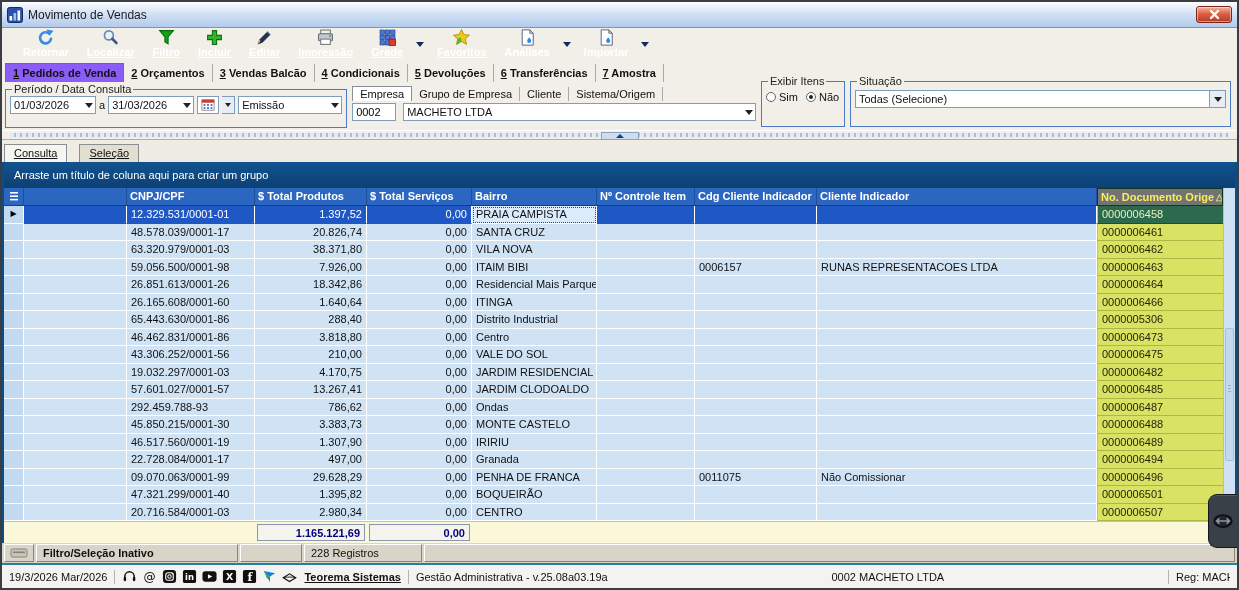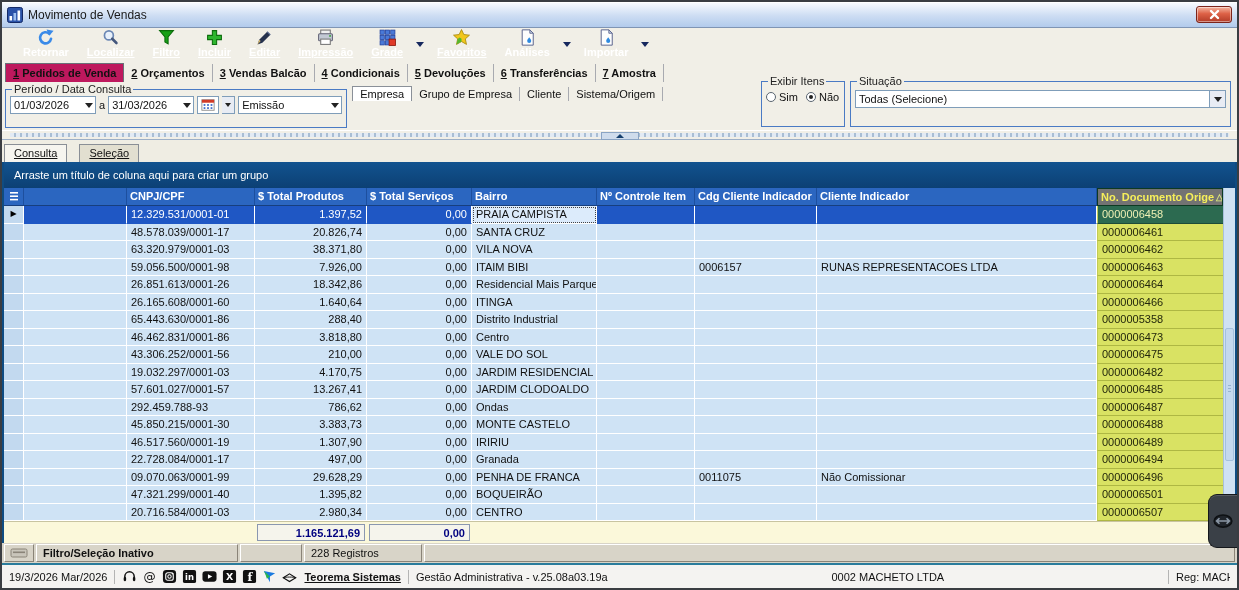--- a/index.html
+++ b/index.html
@@ -27,21 +27,21 @@
   .tb-btn .tlabel{line-height:12px;white-space:nowrap;}
   .tb-btn.ul .tlabel{text-decoration:underline;}
   .tb-caret{width:16px;display:flex;align-items:center;justify-content:center;cursor:pointer;}
   .tb-caret i{width:0;height:0;border-left:4px solid transparent;border-right:4px solid transparent;border-top:5px solid #16285e;}
   
   .upper{flex:0 0 70px;display:flex;background:#f1efe7;}
   .uz-left{width:757px;flex:0 0 757px;display:flex;flex-direction:column;}
   .main-tabs{height:22px;display:flex;align-items:flex-end;padding-left:3px;}
   .mtab{padding:3px 7px;font-weight:bold;white-space:nowrap;border-right:1px solid #a8aab0;cursor:pointer;}
   .mtab .num{text-decoration:underline;}
-  .mtab.active{background:#be185d;border:1px solid #6a7078;border-bottom:none;border-right:1px solid #6a7078;}
+  .mtab.active{background:#8b5cf6;border:1px solid #6a7078;border-bottom:none;border-right:1px solid #6a7078;}
   .filter-row{height:48px;display:flex;gap:5px;padding:1px 3px 2px;}
   fieldset{border:1px solid #4a7ac4;padding:1px 4px 3px;margin:0;}
   legend{font-size:11px;padding:0 2px;margin-left:2px;color:#222;}
   .fs-doc{width:86px;flex:0 0 86px;}
   .fs-doc input{width:100%;height:18px;border:1px solid #7f9db9;background:#fff;font-size:11px;padding:0 2px;}
   .fs-periodo{width:342px;flex:0 0 342px;}
   .fs-periodo .frow{display:flex;align-items:center;gap:3px;}
   .combo{height:18px;background:#fff;border:1px solid #7f9db9;display:flex;align-items:center;padding:0 2px 0 3px;cursor:pointer;}
   .combo .val{flex:1;white-space:nowrap;overflow:hidden;}
   .combo .arr{width:0;height:0;border-left:4px solid transparent;border-right:4px solid transparent;border-top:5px solid #222;margin-left:2px;}
@@ -289,20 +289,27 @@
             </span>
           </div>
         </fieldset>
         <div class="ent-group">
           <div class="ent-tabs" id="ent-tabs">
               <span class="etab active">Empresa</span>
               <span class="etab">Grupo de Empresa</span>
               <span class="etab">Cliente</span>
               <span class="etab">Sistema/Origem</span>
             </div>
+          <div class="ent-fields">
+            <input type="text" value="0002" style="">
+            <span class="combo ent-combo">
+              <span class="val">MACHETO LTDA</span>
+              <i class="arr"></i>
+            </span>
+          </div>
         </div>
       </div>
     </div>
     <div class="uz-right">
       <fieldset class="fs-exibir">
         <legend>Exibir Itens</legend>
         <div class="radios" id="exibir-radios">
             <span class="radio">
               <span class="rdot"></span>
               <span>Sim</span>
@@ -432,21 +439,21 @@
             </div><div class="grid-row">
               <span class="cell gutter"></span>
               <span class="cell"></span>
               <span class="cell">65.443.630/0001-86</span>
               <span class="cell money">288,40</span>
               <span class="cell money">0,00</span>
               <span class="cell">Distrito Industrial</span>
               <span class="cell"></span>
               <span class="cell"></span>
               <span class="cell"></span>
-              <span class="cell doc">0000005358</span>
+              <span class="cell doc">0000005306</span>
             </div><div class="grid-row">
               <span class="cell gutter"></span>
               <span class="cell"></span>
               <span class="cell">46.462.831/0001-86</span>
               <span class="cell money">3.818,80</span>
               <span class="cell money">0,00</span>
               <span class="cell">Centro</span>
               <span class="cell"></span>
               <span class="cell"></span>
               <span class="cell"></span>

